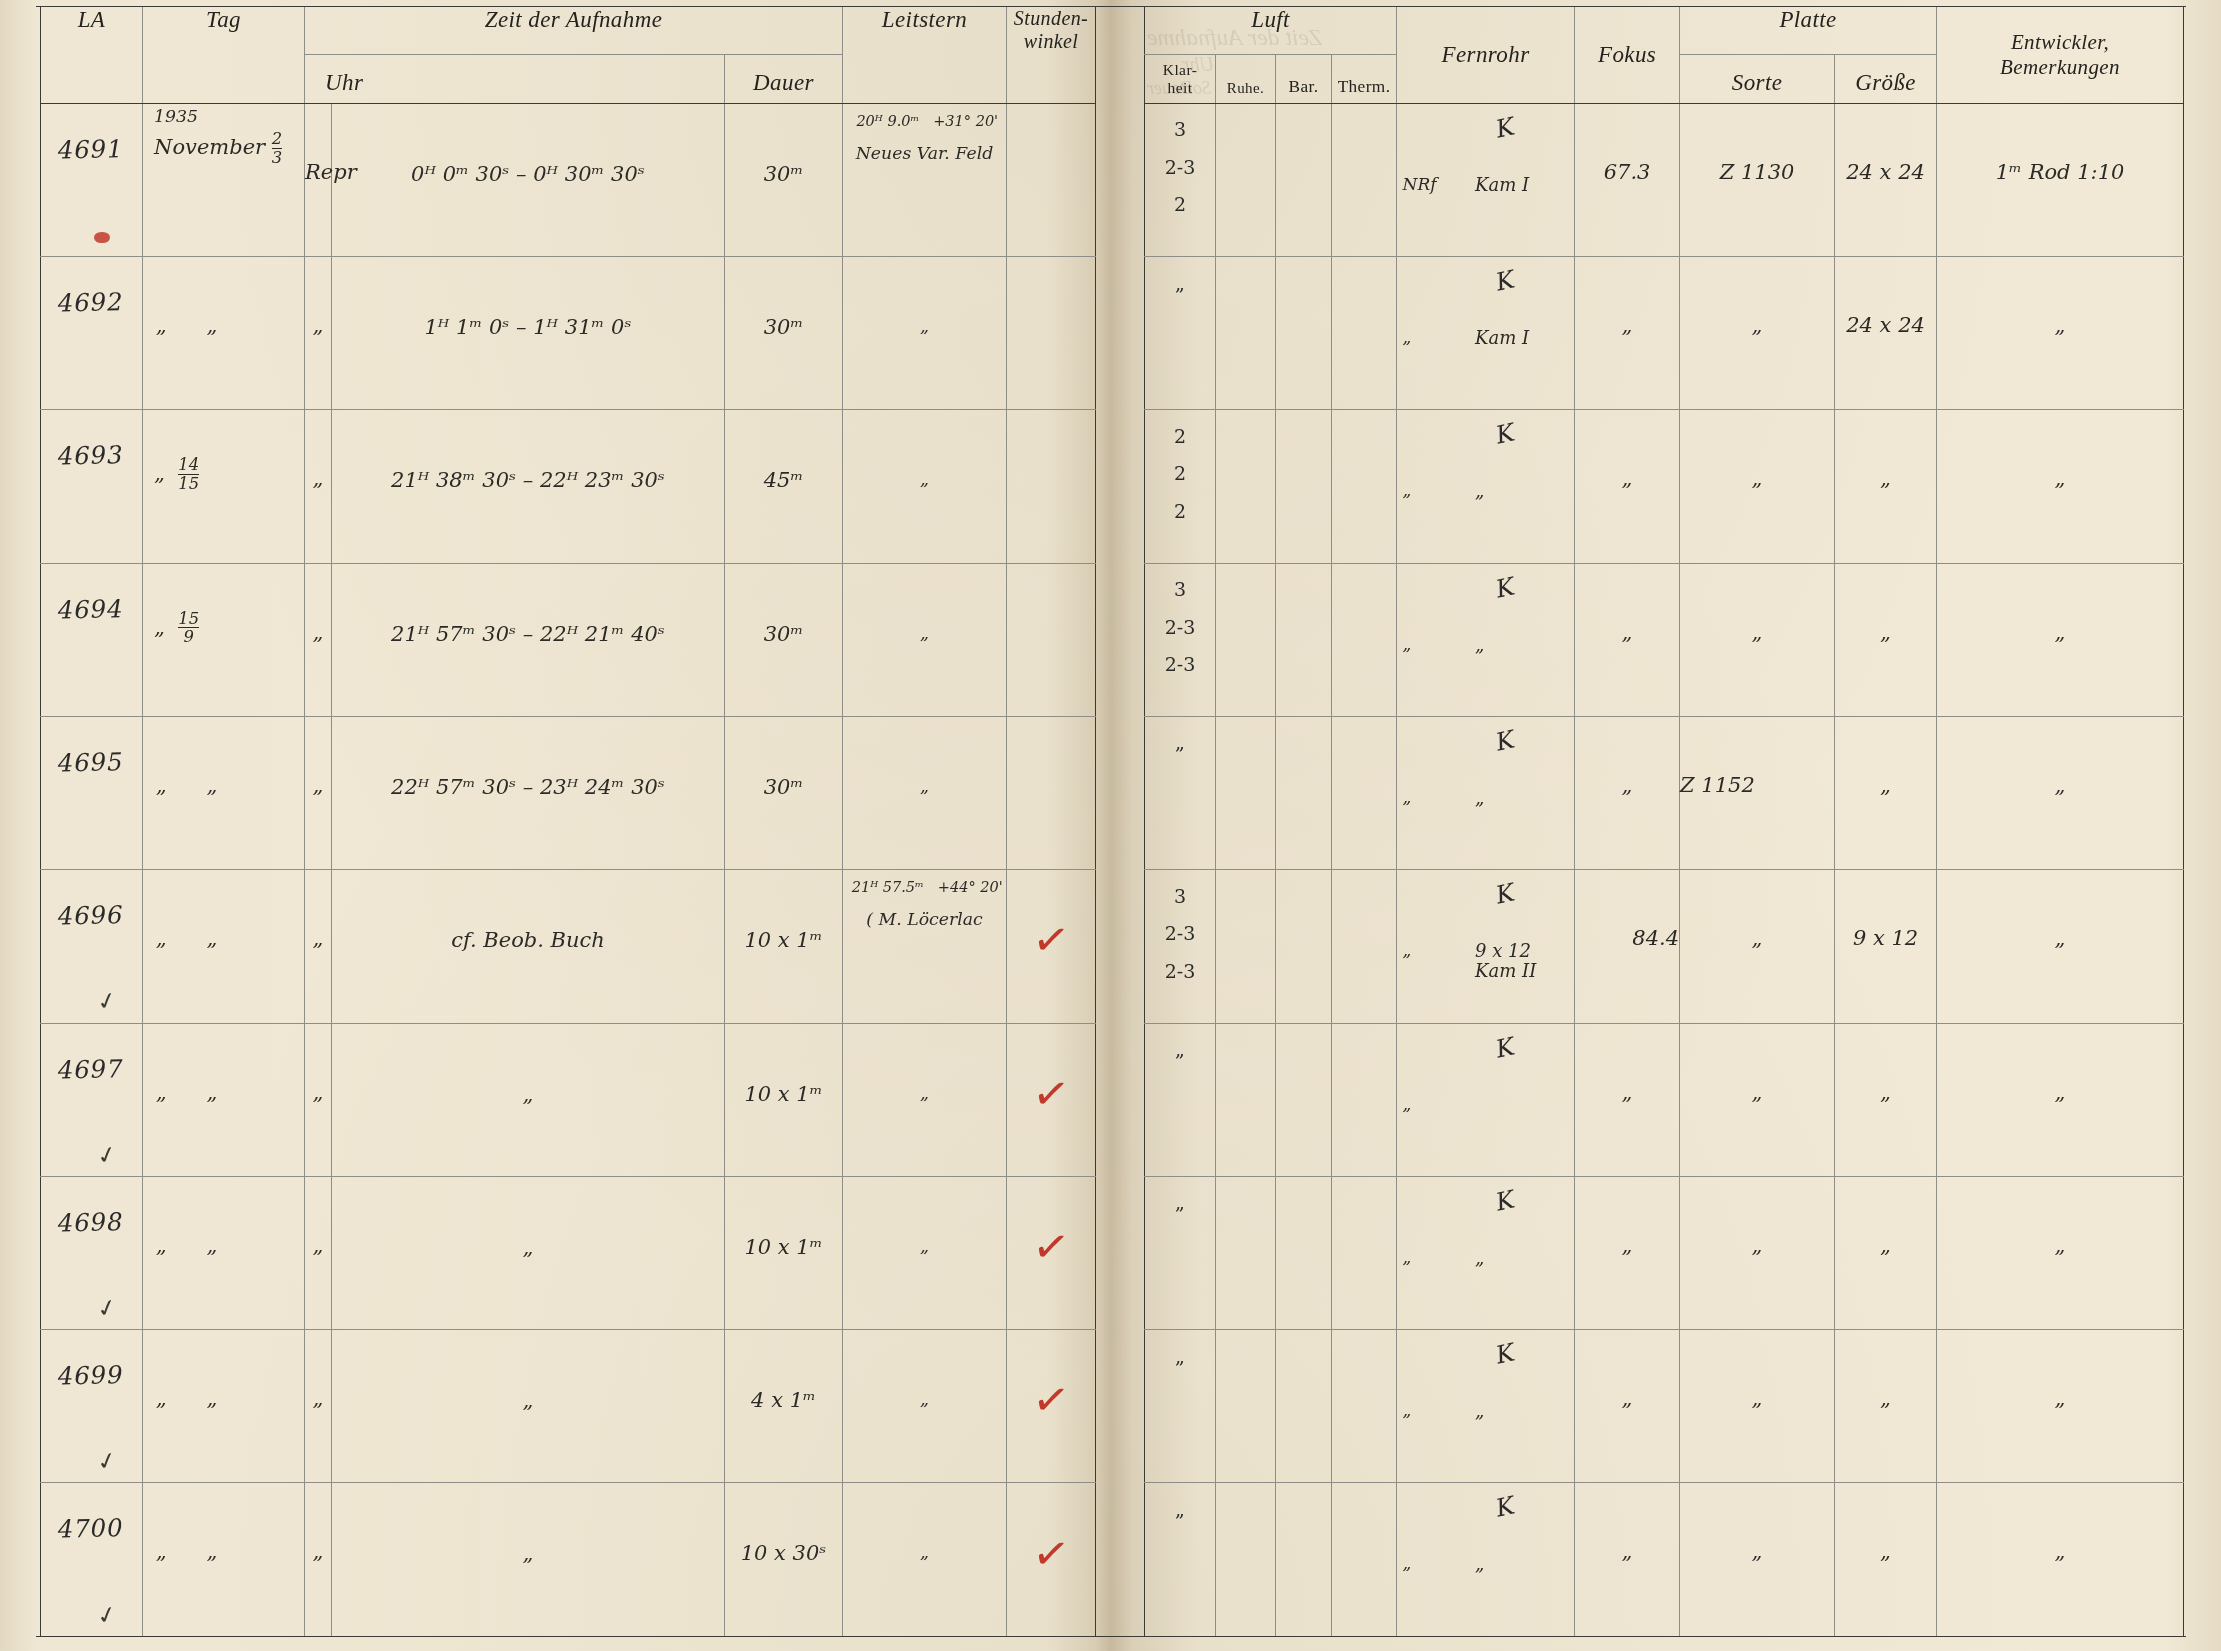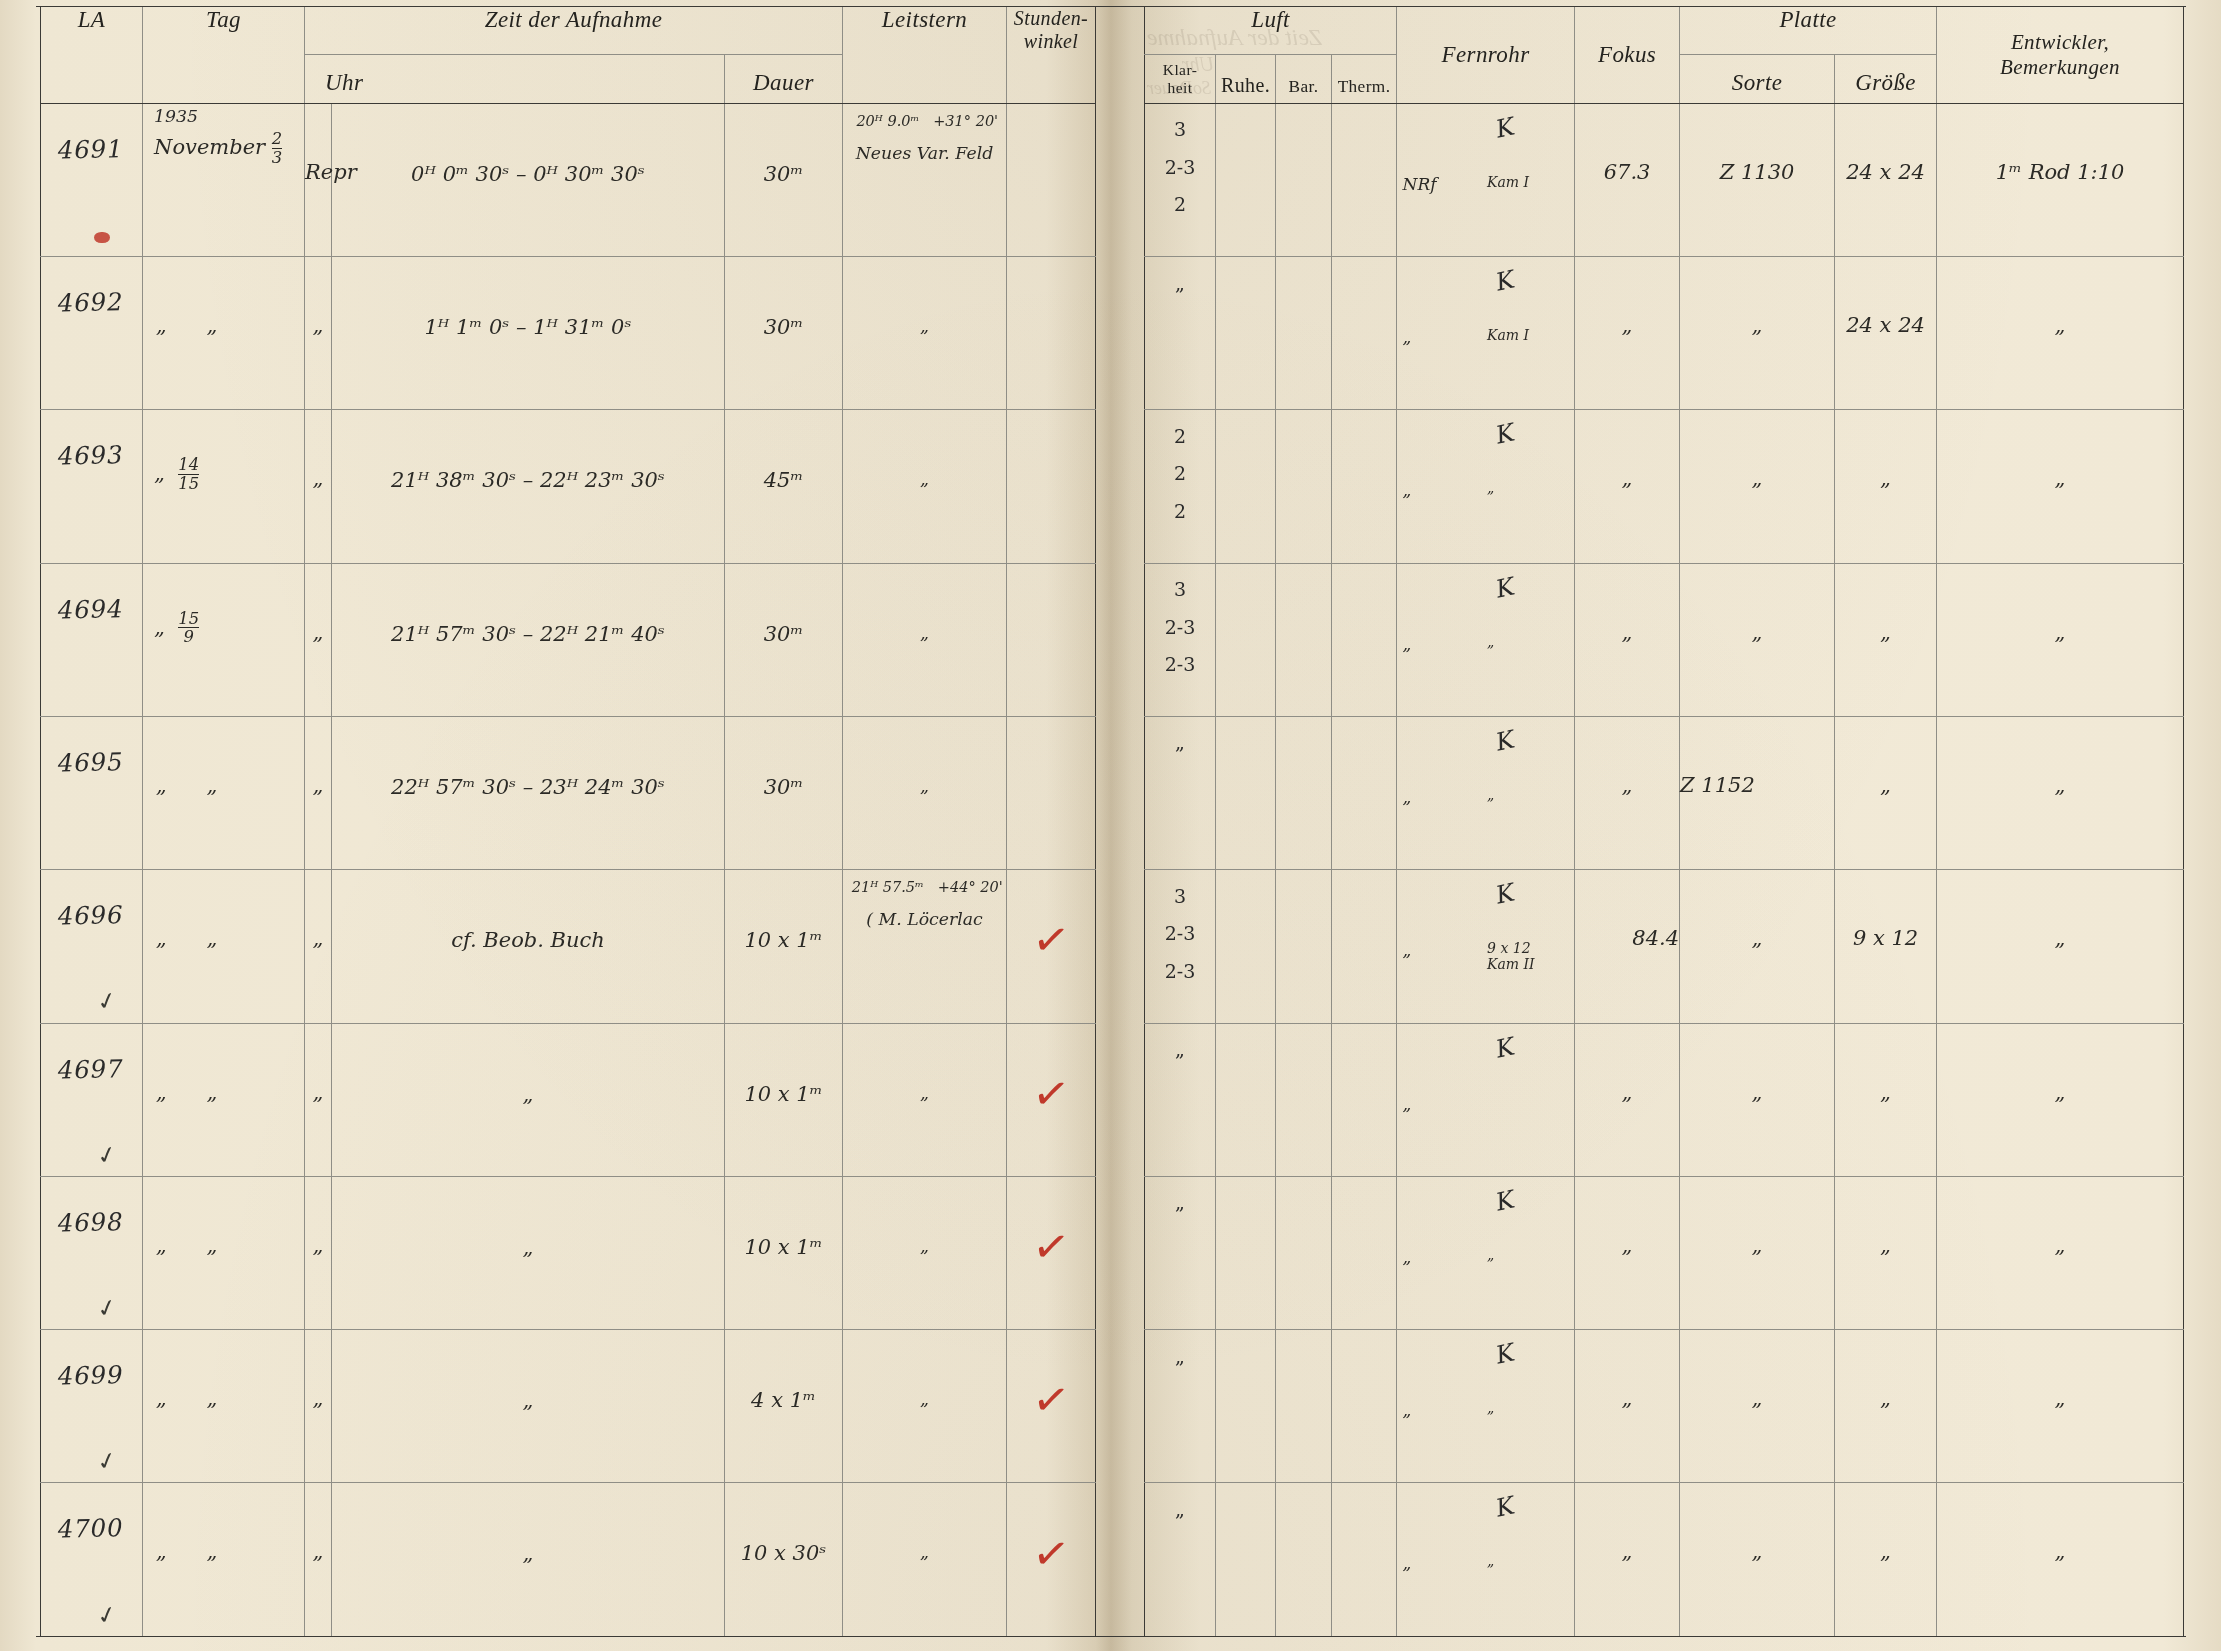--- a/index.html
+++ b/index.html
@@ -163,22 +163,21 @@
   .fern .sub1 {
     position: absolute;
     left: 5.5px;
     top: 71px;
     font-size: 17px;
   }
   .fern .sub2 {
     position: absolute;
     left: 78px;
     top: 71px;
-    font-size: 14px;
-    margin-left: 12px;
+    font-size: 18px;
   }
 
   
   .check {
     position: absolute;
     left: 50%;
     top: 46%;
     transform: translate(-50%, -50%) rotate(8deg);
     color: #c0392b;
     font-size: 44px;
@@ -460,21 +459,21 @@
           <th class="edge-l hdr-split" colspan="4">Luft</th>
           <th rowspan="2" style="border-bottom:1.8px solid #3b3a36;vertical-align:middle">Fernrohr</th>
           <th rowspan="2" style="border-bottom:1.8px solid #3b3a36;vertical-align:middle">Fokus</th>
           <th colspan="2" class="hdr-split">Platte</th>
           <th rowspan="2" class="edge-r" style="border-bottom:1.8px solid #3b3a36;white-space:pre-line;vertical-align:middle;font-size:21px">Entwickler,
 Bemerkungen</th>
         </tr>
         <tr class="hdr-bot">
           <th class="edge-l" style="border-bottom:1.8px solid #3b3a36;font-size:15.5px;white-space:pre-line;font-style:normal;vertical-align:bottom;padding-bottom:5.5px">Klar-
 heit</th>
-          <th style="border-bottom:1.8px solid #3b3a36;font-size:20px;font-style:normal;vertical-align:bottom;padding-bottom:5.5px">Ruhe.</th>
+          <th style="border-bottom:1.8px solid #3b3a36;font-size:15px;font-style:normal;vertical-align:bottom;padding-bottom:5.5px">Ruhe.</th>
           <th style="border-bottom:1.8px solid #3b3a36;font-size:17.3px;font-style:normal;vertical-align:bottom;padding-bottom:5.5px">Bar.</th>
           <th style="border-bottom:1.8px solid #3b3a36;font-size:17.3px;font-style:normal;vertical-align:bottom;padding-bottom:5.5px">Therm.</th>
           <th style="border-bottom:1.8px solid #3b3a36;vertical-align:bottom;padding-bottom:7.3px">Sorte</th>
           <th style="border-bottom:1.8px solid #3b3a36;vertical-align:bottom;padding-bottom:7.3px">Größe</th>
         </tr>
       </thead>
       <tbody id="right-body">
           <tr>
             <td class="edge-l">
               <div class="triple">

